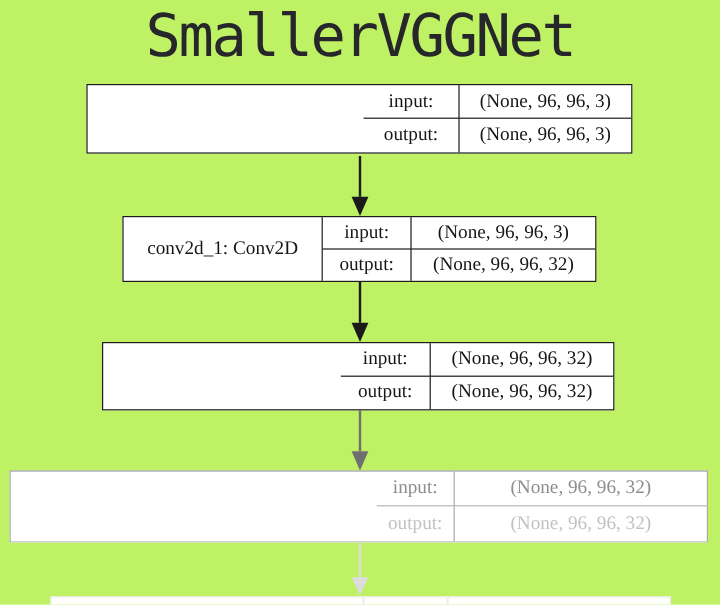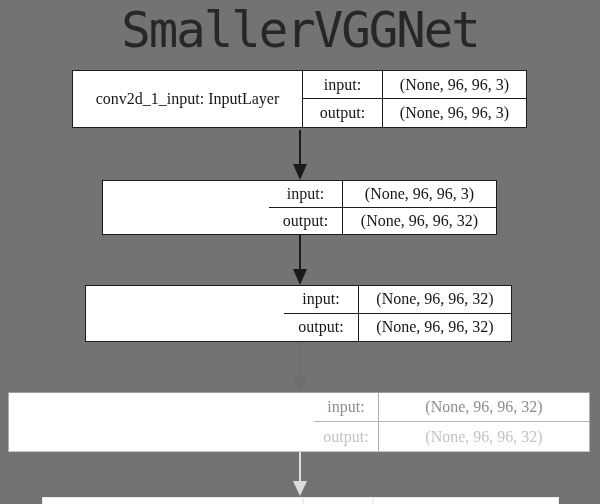--- a/index.html
+++ b/index.html
@@ -1,20 +1,20 @@
 <!DOCTYPE html>
 <html><head>
 <meta charset="utf-8">
 <style>
   * { margin:0; padding:0; box-sizing:border-box; }
   html,body { background:#ffffff; }
   .canvas {
     position:relative;
     width:600px; height:504px;
-    background:#737373;
+    background:#bef264;
     overflow:hidden;
     font-family:"Liberation Serif", serif;
   }
   .title {
     position:absolute;
     left:0; top:2px; width:600px;
     text-align:center;
     font-family:"DejaVu Sans Mono", monospace;
     font-size:49px;
     letter-spacing:-2px;
@@ -79,33 +79,33 @@
   .node-partial .div2 { left:329px; }
 </style>
 </head>
 <body>
 
 <div class="canvas">
 
   <div class="title">SmallerVGGNet</div>
 
   <div class="node" id="n1">
-    <div class="cell name">conv2d_1_input: InputLayer</div>
     <div class="cell lbl r1">input:</div>
     <div class="cell val r1">(None, 96, 96, 3)</div>
     <div class="cell lbl r2">output:</div>
     <div class="cell val r2">(None, 96, 96, 3)</div>
   </div>
 
   <div class="edge" id="e1">
     <div class="shaft"></div>
     <div class="head"></div>
   </div>
 
   <div class="node" id="n2">
+    <div class="cell name">conv2d_1: Conv2D</div>
     <div class="cell lbl r1">input:</div>
     <div class="cell val r1">(None, 96, 96, 3)</div>
     <div class="cell lbl r2">output:</div>
     <div class="cell val r2">(None, 96, 96, 32)</div>
   </div>
 
   <div class="edge" id="e2">
     <div class="shaft"></div>
     <div class="head"></div>
   </div>

